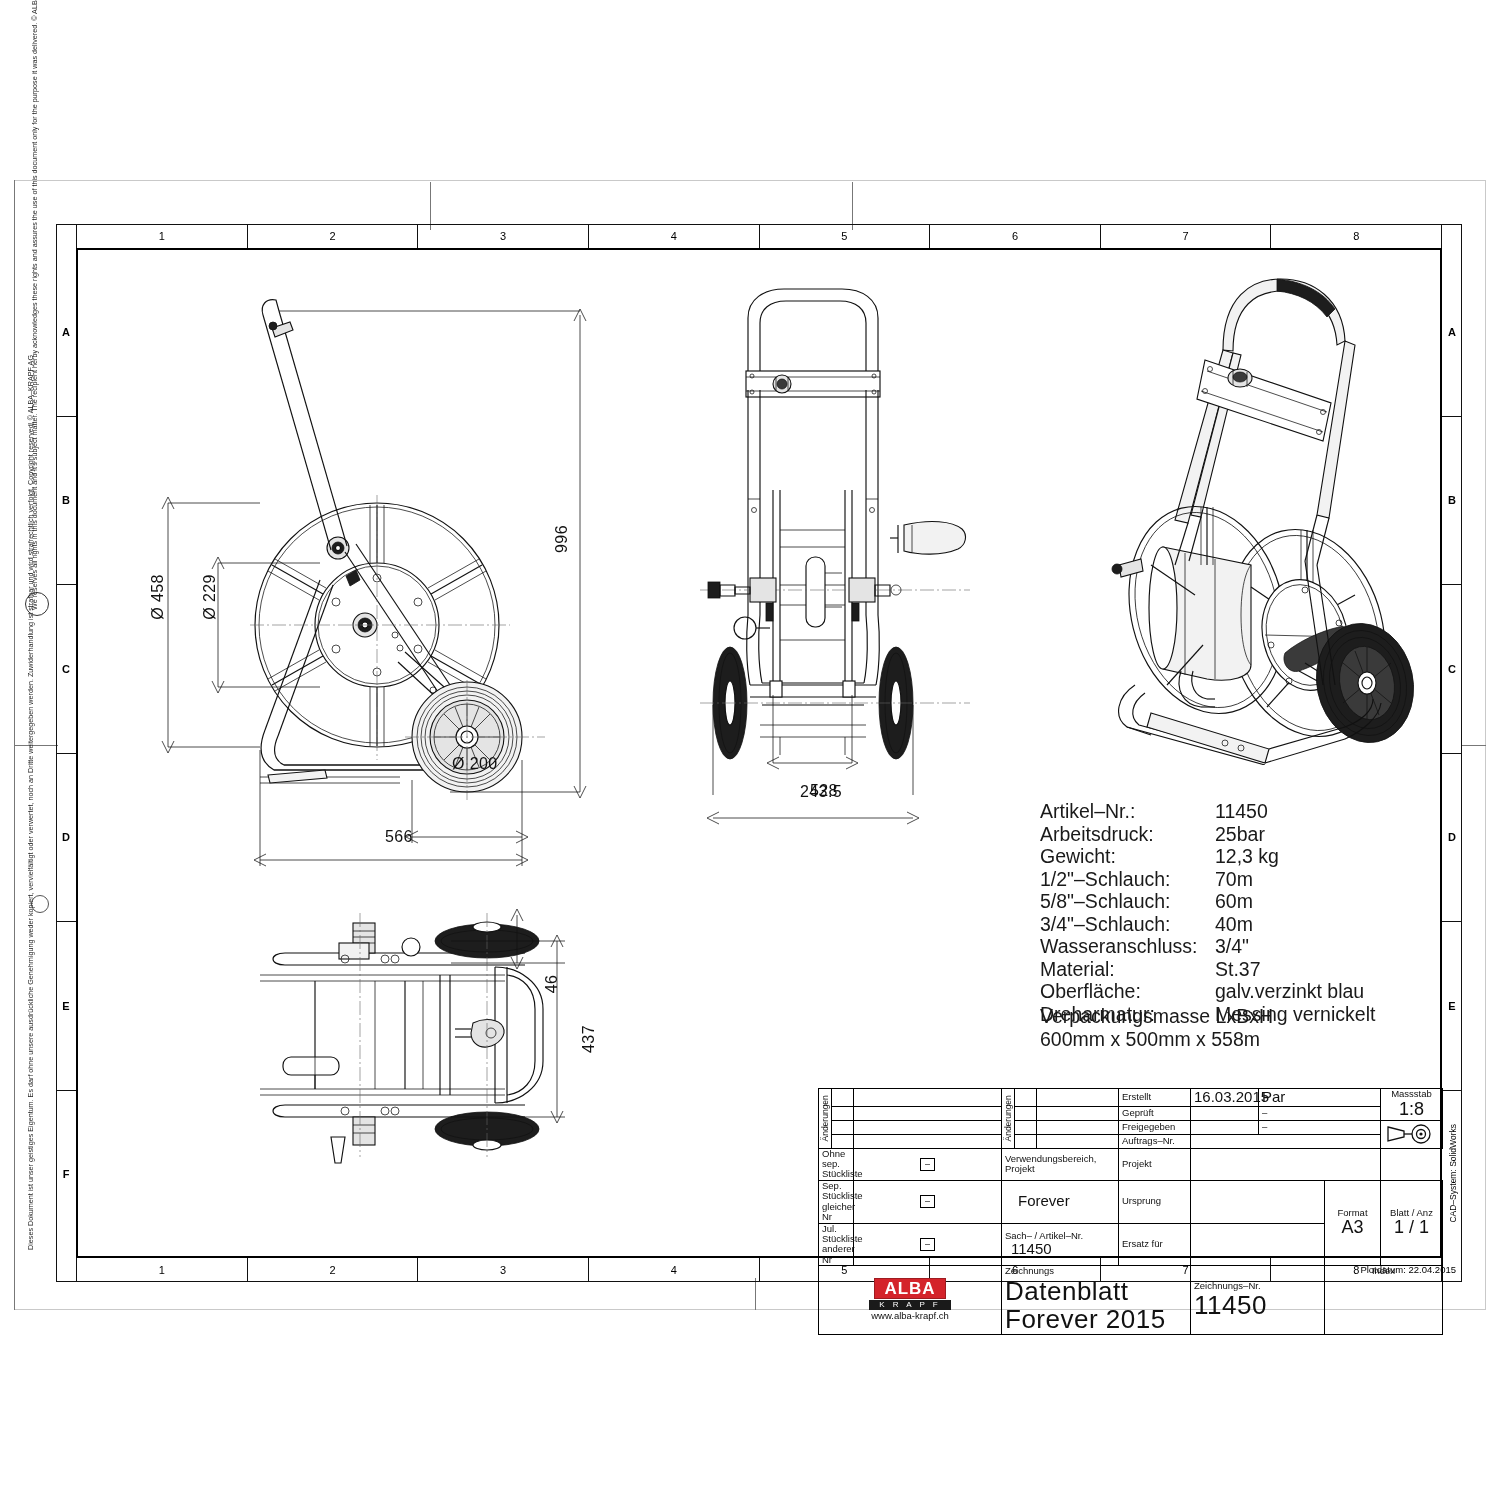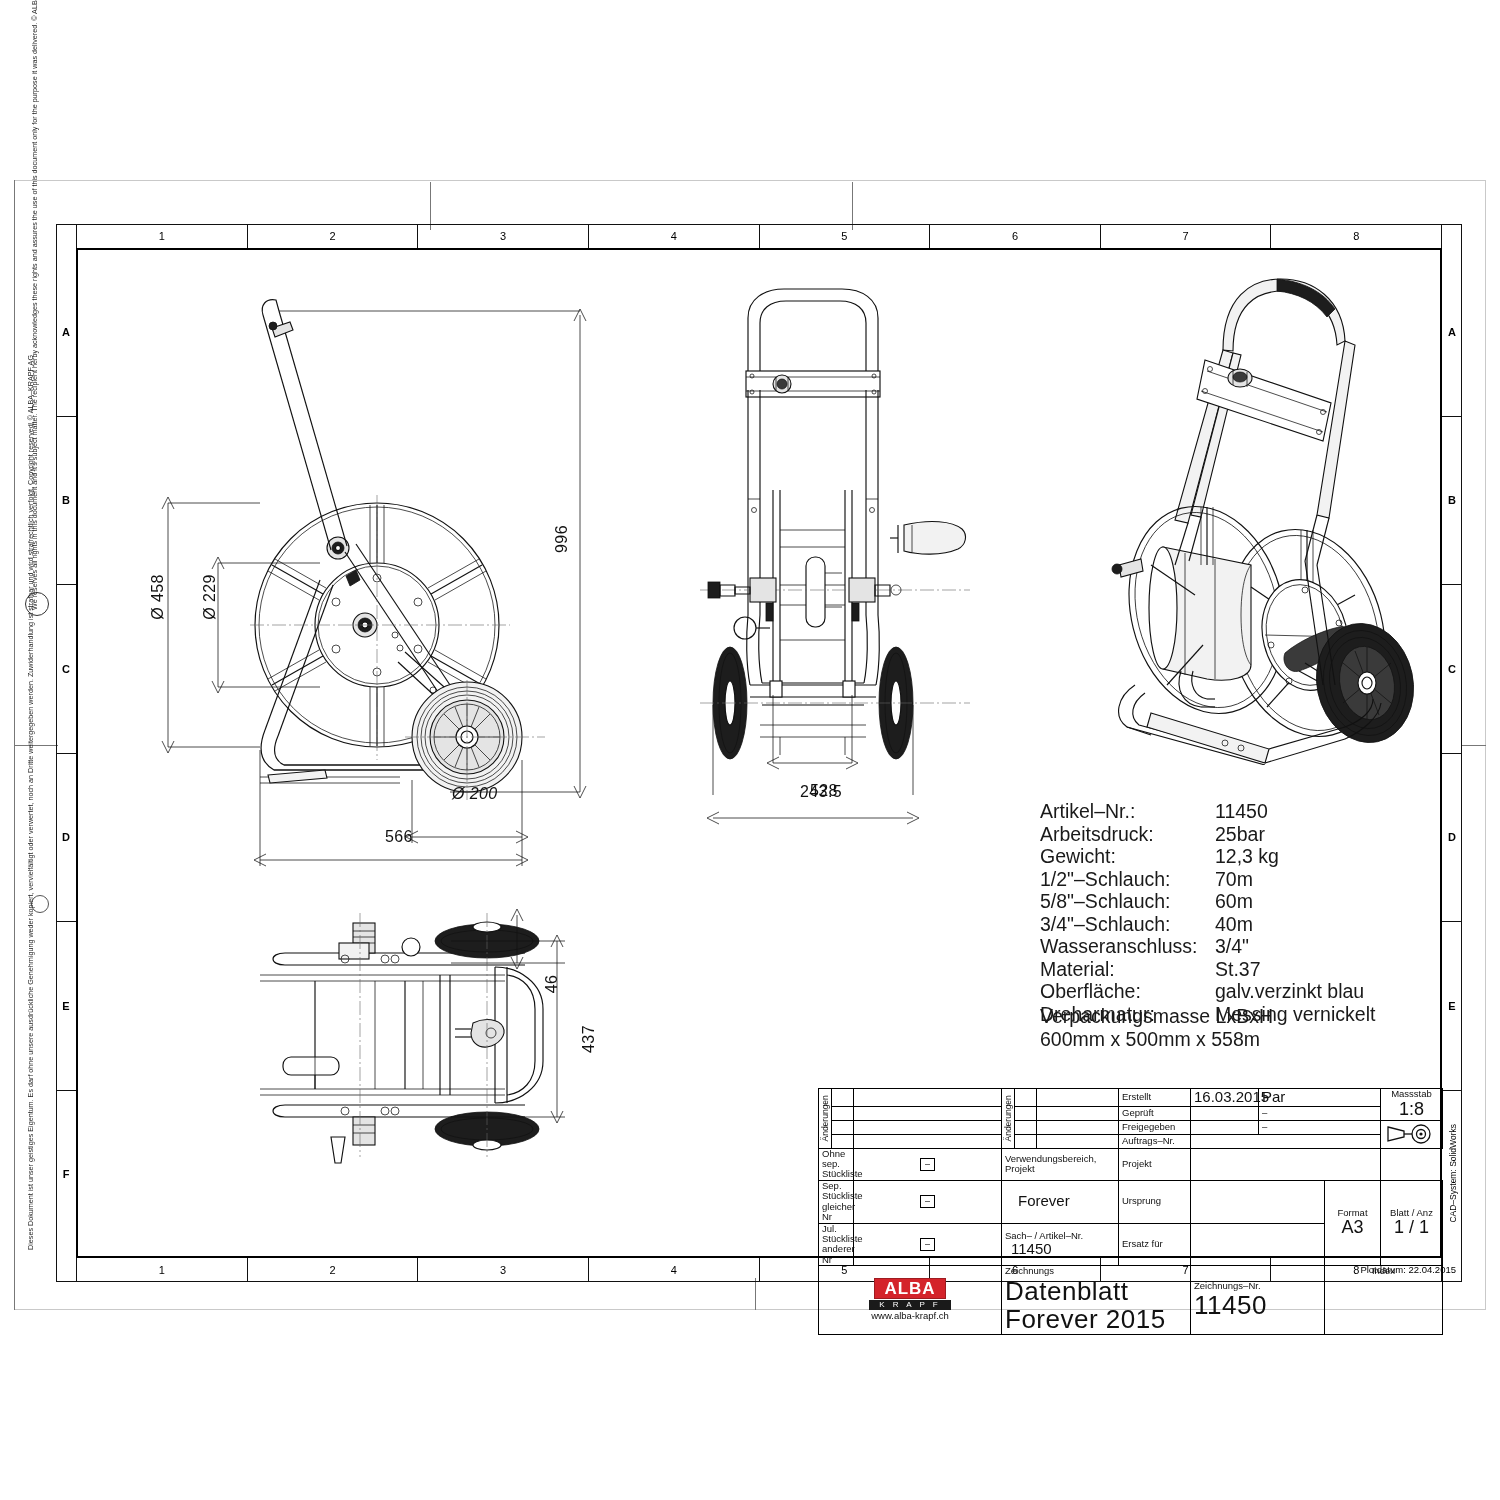--- a/index.html
+++ b/index.html
@@ -276,21 +276,21 @@
       <path class="dim" d="M116 574 L104 580 L116 586"></path>
       <path class="dim" d="M366 574 L378 580 L366 586"></path>
       <path class="dim" d="M110 470 L110 586"></path>
       <path class="dim" d="M372 563 L372 586"></path>
     </g>
   </svg>
 
   <div class="dimtxt rot" style="left:135px;top:588px;">Ø 458</div>
   <div class="dimtxt rot" style="left:187px;top:588px;">Ø 229</div>
   <div class="dimtxt rot" style="left:548px;top:530px;">996</div>
-  <div class="dimtxt" style="left:452px;top:785px;font-style:italic;">Ø 200</div>
+  <div class="dimtxt" style="left:452px;top:755px;">Ø 200</div>
   <div class="dimtxt" style="left:385px;top:828px;">566</div>
 
   <svg style="position:absolute;left:690px;top:285px;" width="290" height="580" viewBox="0 0 290 580">
     <g>
 
       <path class="ln" d="M58 105 L58 33 C58 14 74 4 94 4 L152 4 C172 4 188 14 188 33 L188 105"></path>
       <path class="ln" d="M70 105 L70 38 C70 24 80 16 96 16 L150 16 C166 16 176 24 176 38 L176 105"></path>
 
       <rect class="fillw" x="56" y="86" width="134" height="26"></rect>
       <path class="ln-t" d="M56 92 L190 92"></path>

